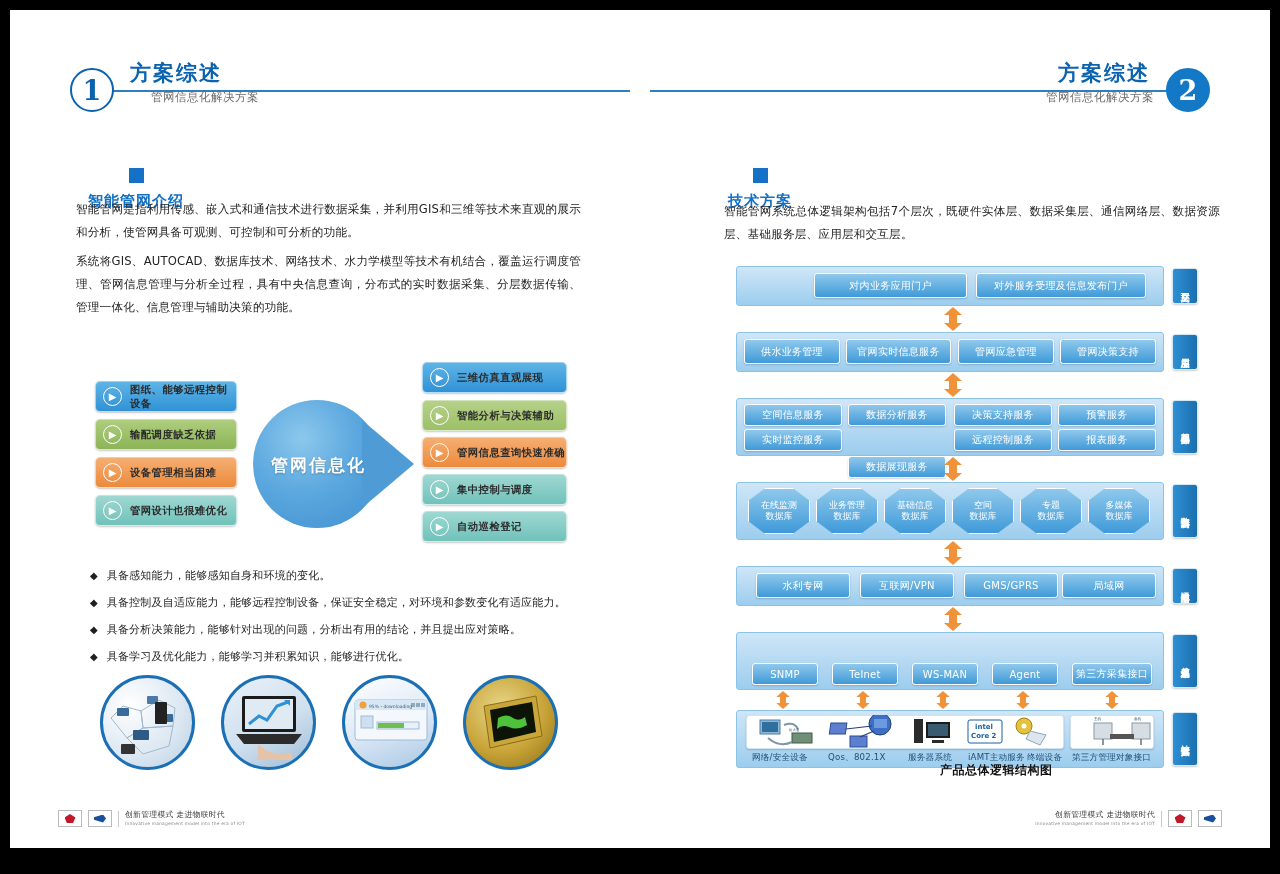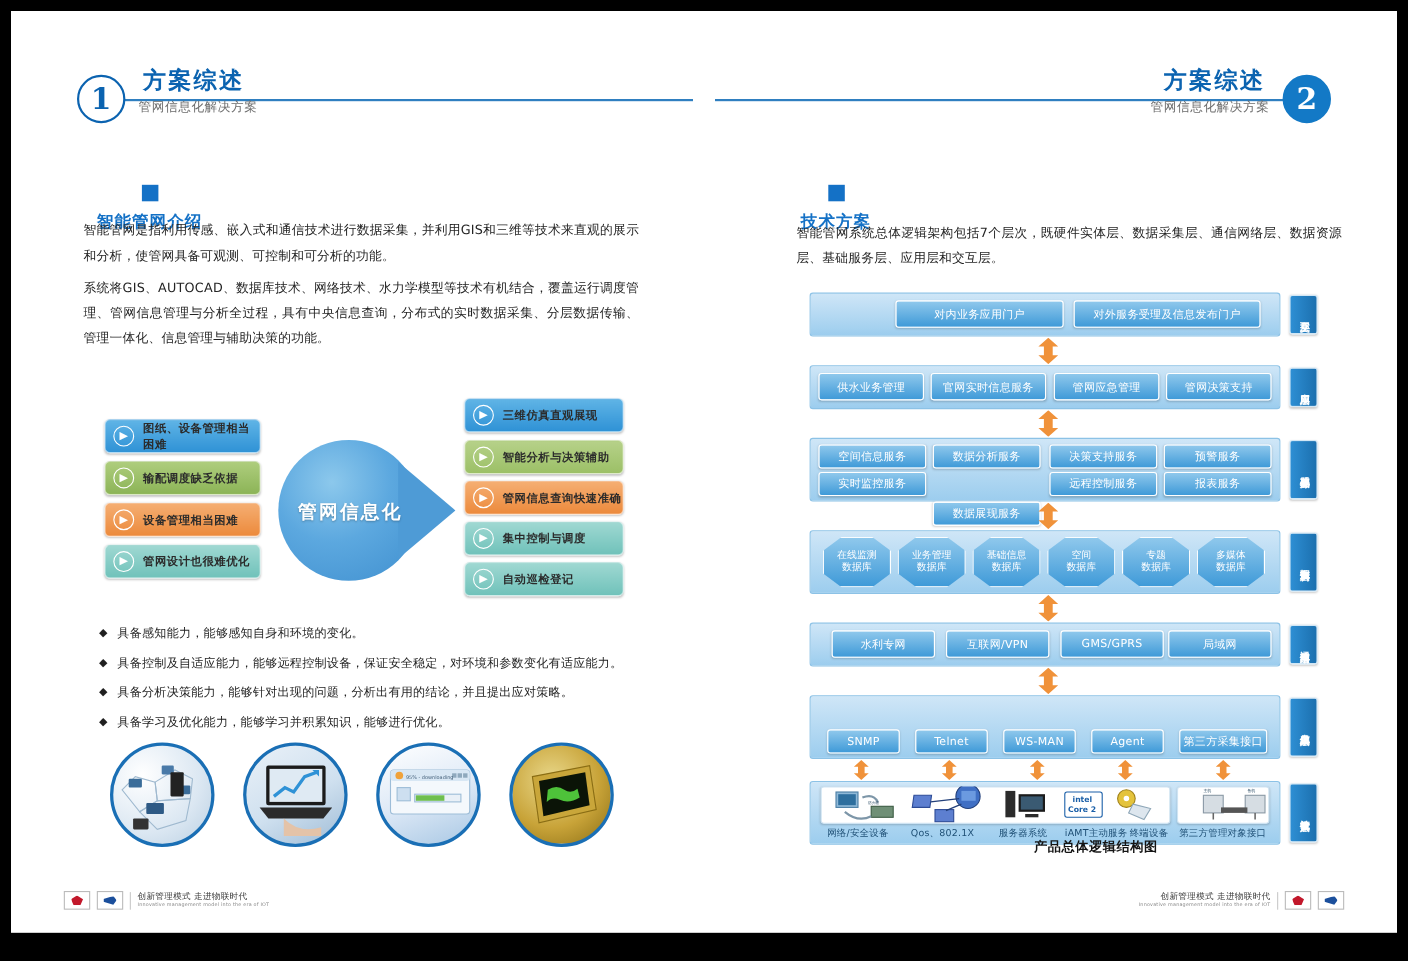--- a/index.html
+++ b/index.html
@@ -47,21 +47,21 @@
   .hdr-right .hdr-txt { right: 56px; text-align: right; }
 
   .hdr-title {
     font-size: 21px; font-weight: bold; color: #0b63b0;
     letter-spacing: 2px; line-height: 26px;
     position: relative; z-index: 2;
     background: #fff; display: inline-block; padding: 0 4px;
   }
   .hdr-sub {
     font-size: 11.5px; color: #6d6d6d; line-height: 16px;
-    margin-top: 3px; letter-spacing: 0.5px;
+    margin-top: 3px; letter-spacing: 0.5px; margin-left: 25px;
   }
 
   
   .sect { position: absolute; display: flex; align-items: center; gap: 9px; flex-direction: column; }
   .sect-sq { width: 15px; height: 15px; background: #1471c6; }
   .sect-tt { font-size: 15px; font-weight: bold; color: #1471c6; letter-spacing: 1px; }
 
   
   .para {
     position: absolute;
@@ -219,21 +219,21 @@
     <span class="sect-tt">智能管网介绍</span>
   </div>
 
   <div class="para" style="left:66px; top:240px; width:505px;">系统将GIS、AUTOCAD、数据库技术、网络技术、水力学模型等技术有机结合，覆盖运行调度管理、管网信息管理与分析全过程，具有中央信息查询，分布式的实时数据采集、分层数据传输、管理一体化、信息管理与辅助决策的功能。</div>
   <div class="para" style="left:66px; top:188px; width:505px;">智能管网是指利用传感、嵌入式和通信技术进行数据采集，并利用GIS和三维等技术来直观的展示和分析，使管网具备可观测、可控制和可分析的功能。</div>
 
   <div>
 
     <div class="pill pb-blue" style="left:85px; top:371px; width:142px;">
       <span class="chev">▶</span>
-      <span class="ptxt">图纸、设备管理相当困难</span>
+      <span class="ptxt">图纸、能够远程控制设备</span>
     </div>
     <div class="pill pb-green" style="left:85px; top:409px; width:142px;">
       <span class="chev">▶</span>
       <span class="ptxt">输配调度缺乏依据</span>
     </div>
     <div class="pill pb-orange" style="left:85px; top:447px; width:142px;">
       <span class="chev">▶</span>
       <span class="ptxt">设备管理相当困难</span>
     </div>
     <div class="pill pb-teal" style="left:85px; top:485px; width:142px;">

